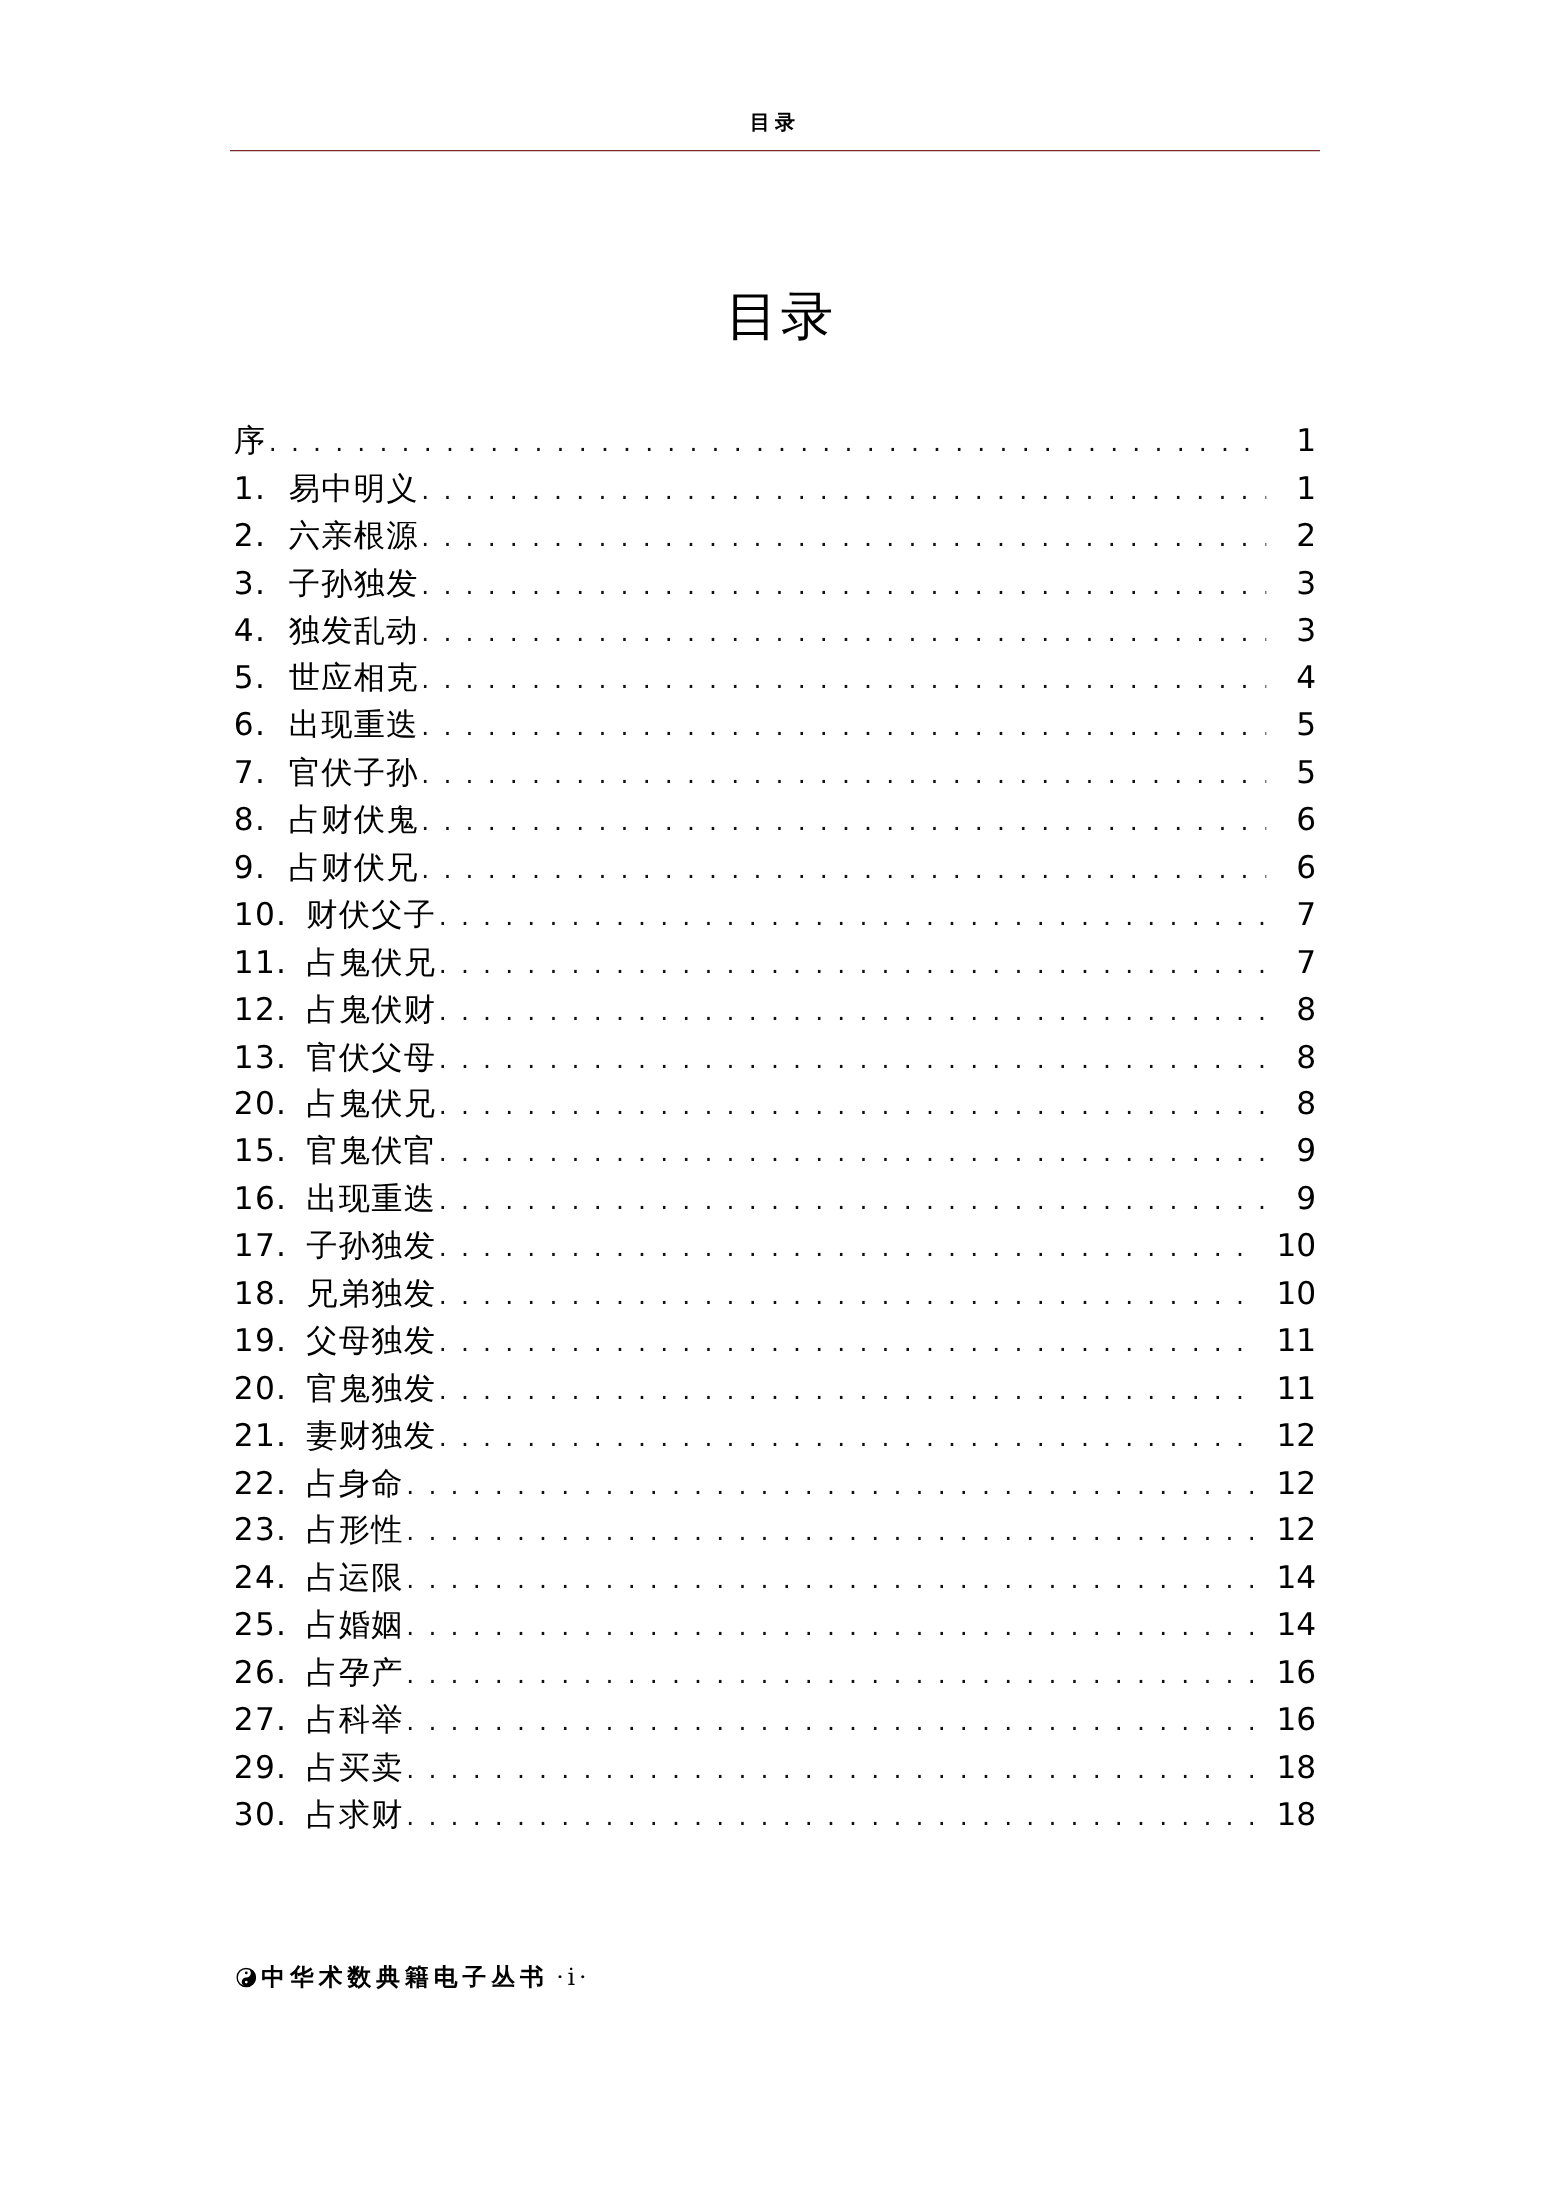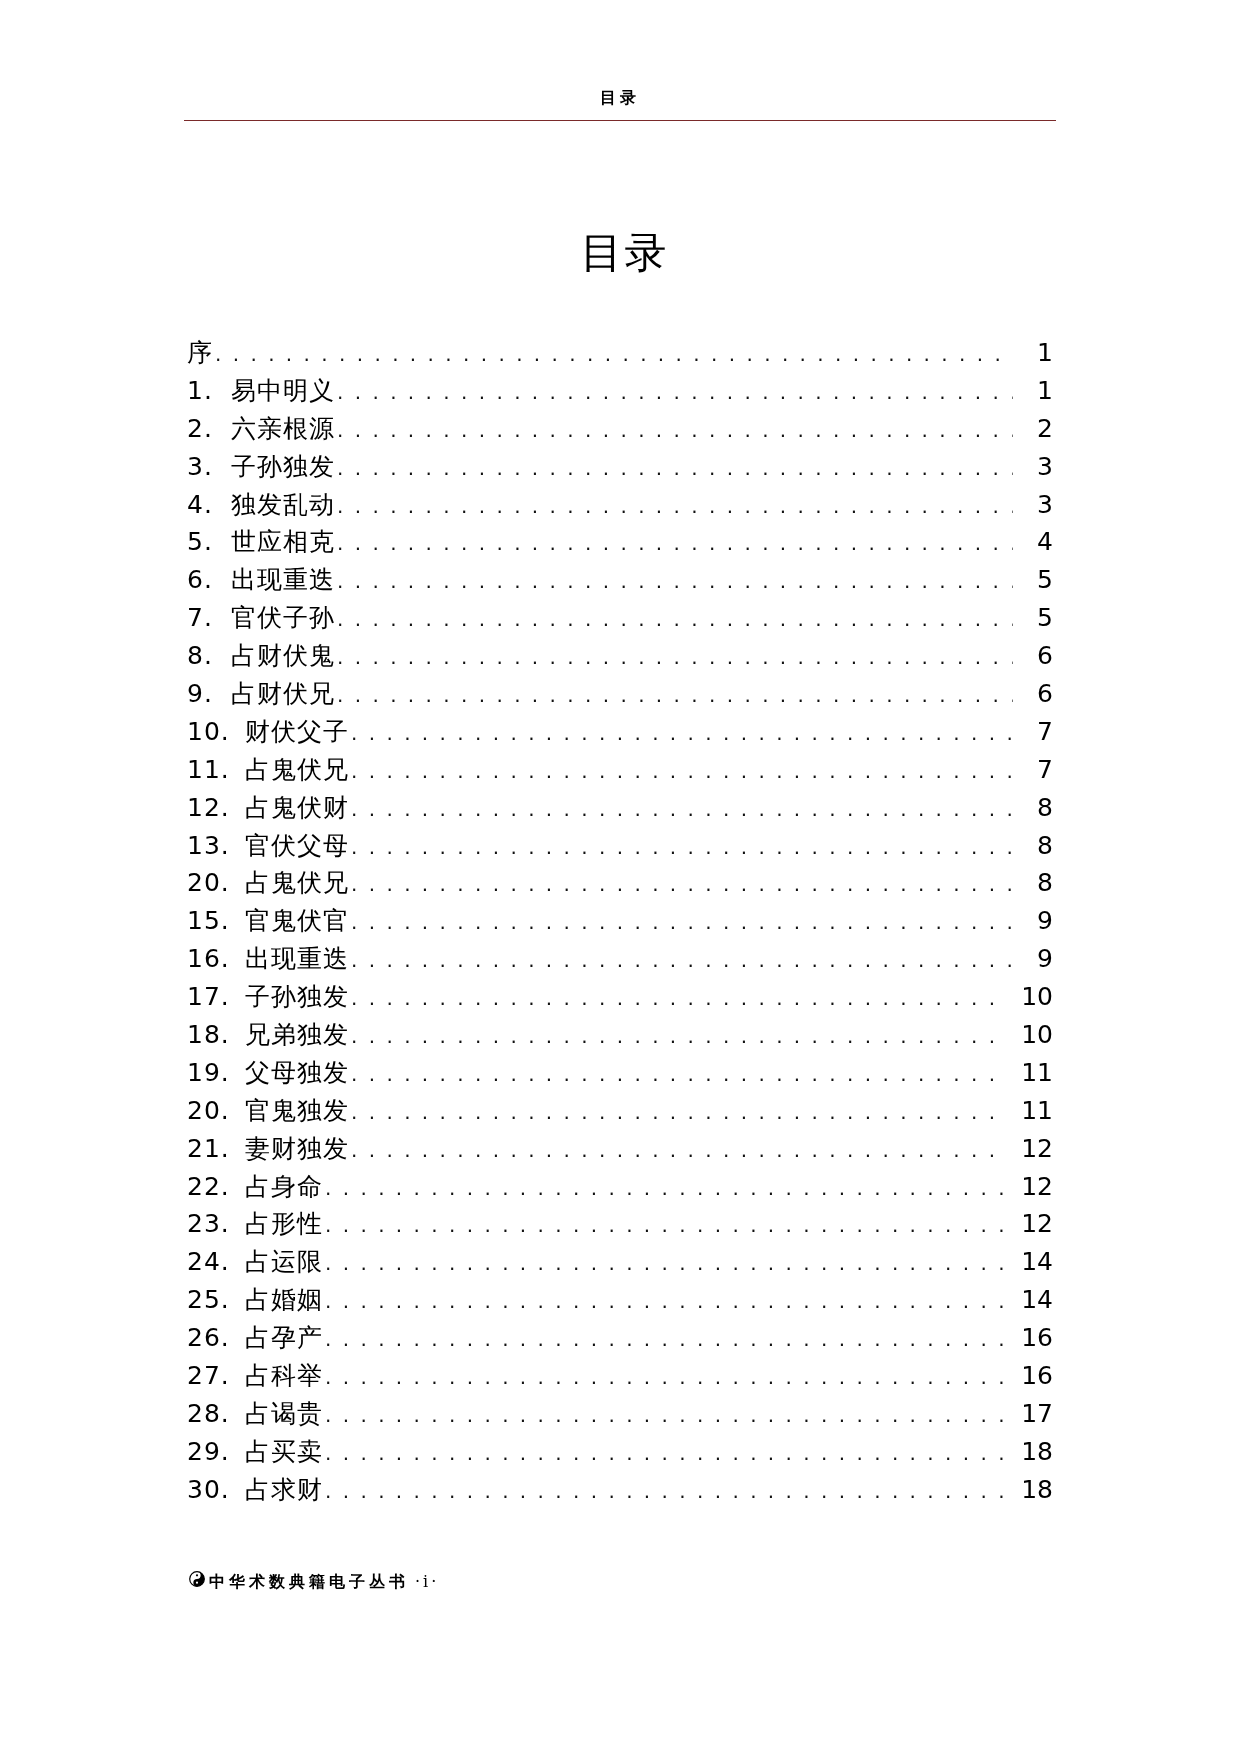--- a/index.html
+++ b/index.html
@@ -92,24 +92,24 @@
       flex: 0 0 auto;
       text-align: right;
       min-width: 26px;
       font-size: 25px;
     }
     .footer {
       position: absolute;
       left: 189px;
       top: 1571px;
       display: flex;
-      align-items: flex-start;
+      align-items: center;
       font-family: "DejaVu Serif", "Liberation Serif", serif;
       font-weight: bold;
-      font-size: 16px;
+      font-size: 19px;
       letter-spacing: 4px;
       line-height: 22px;
     }
     .yinyang-icon {
       width: 16px;
       height: 16px;
       margin-right: 4px;
       display: inline-block;
     }
     .footer-page {
@@ -287,26 +287,20 @@
       <span class="toc-num pad2">26.</span>
       <span class="toc-label">占孕产</span>
       <span class="toc-leader"></span>
       <span class="toc-page">16</span>
     </li>
     <li class="toc-row">
       <span class="toc-num pad2">27.</span>
       <span class="toc-label">占科举</span>
       <span class="toc-leader"></span>
       <span class="toc-page">16</span>
-    </li>
-    <li class="toc-row">
-      <span class="toc-num pad2">28.</span>
-      <span class="toc-label">占谒贵</span>
-      <span class="toc-leader"></span>
-      <span class="toc-page">17</span>
     </li>
     <li class="toc-row">
       <span class="toc-num pad2">29.</span>
       <span class="toc-label">占买卖</span>
       <span class="toc-leader"></span>
       <span class="toc-page">18</span>
     </li>
     <li class="toc-row">
       <span class="toc-num pad2">30.</span>
       <span class="toc-label">占求财</span>

